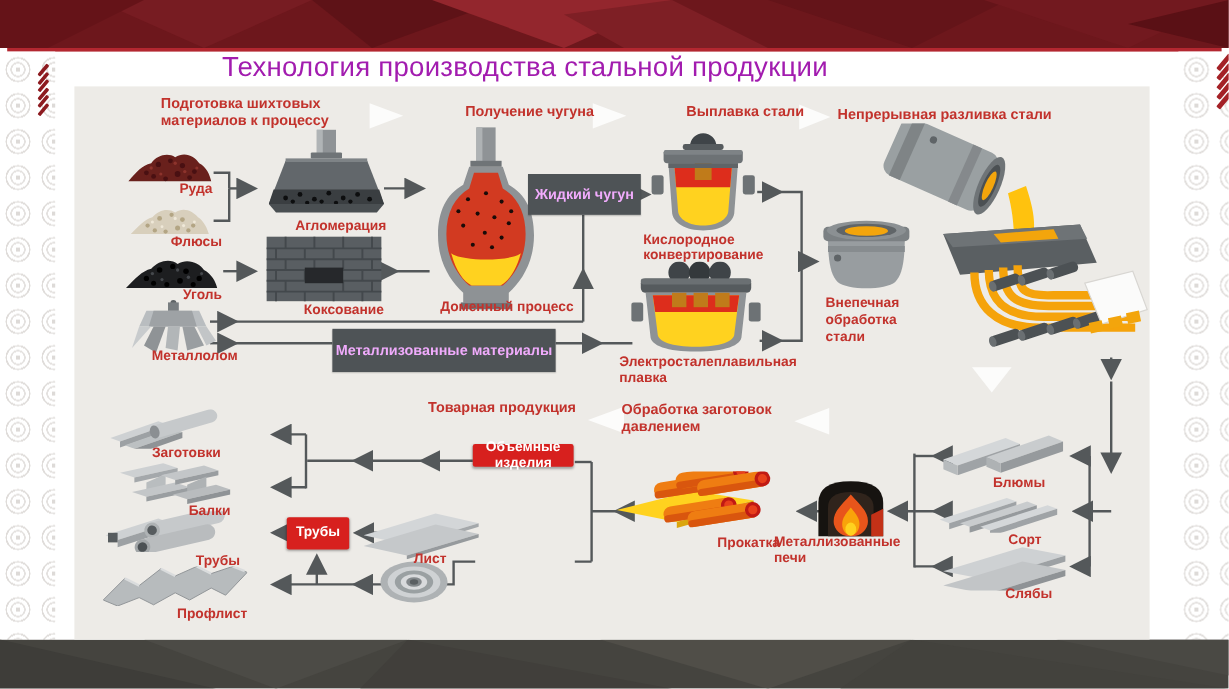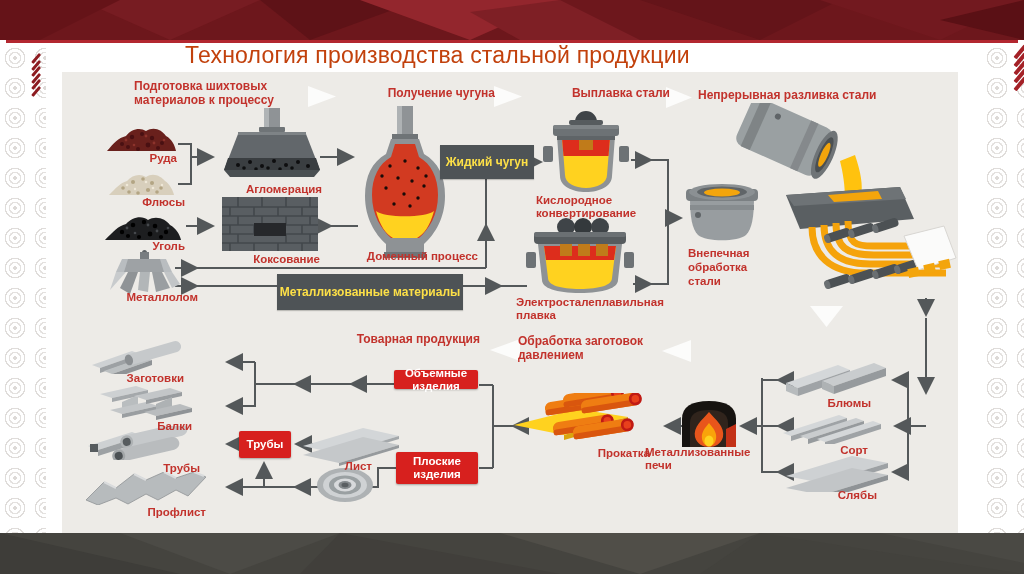--- a/index.html
+++ b/index.html
@@ -12,28 +12,28 @@
       radial-gradient(closest-side,transparent 60%,rgba(150,140,132,.30) 61% 69%,transparent 70%),
       radial-gradient(closest-side,transparent 32%,rgba(150,140,132,.26) 33% 42%,transparent 43%),
       radial-gradient(circle 2px at 15px 15px,rgba(150,140,132,.32) 0 2px,transparent 2px);
     background-size:30px 30px;}
   .pat-left{left:0;width:46px;}
   .pat-right{left:982px;width:42px;}
   .dash{position:absolute;transform:rotate(-50deg);border-radius:1px;}
   .dash.l{width:12px;height:2.6px;background:#8d1b20;}
   .dash.r{width:16px;height:3.5px;background:#a42127;}
   .panel{position:absolute;left:62px;top:72px;width:896px;height:461px;background:#edebe7;}
-  .title{position:absolute;left:185px;top:42px;font-size:23px;color:#c2410c;letter-spacing:.2px;}
+  .title{position:absolute;left:185px;top:42px;font-size:23px;color:#a21caf;letter-spacing:.2px;}
   .connectors{position:absolute;left:0;top:0;}
   .icon{position:absolute;}
   .lbl{position:absolute;color:#c2322c;font-weight:bold;font-size:11.5px;line-height:13px;text-align:right;}
   .hdr{font-size:12px;line-height:13.5px;}
   .tl{text-align:left;}
   .nw{white-space:nowrap;}
-  .dark-box{position:absolute;background:#4e5356;color:#fde047;font-weight:bold;font-size:12px;line-height:14px;
+  .dark-box{position:absolute;background:#4e5356;color:#f0abfc;font-weight:bold;font-size:12px;line-height:14px;
     display:flex;align-items:center;justify-content:center;text-align:right;box-shadow:0 1px 1px rgba(0,0,0,.2);}
   .red-box{position:absolute;background:#d7201e;color:#fff;font-weight:bold;font-size:11.5px;line-height:13px;
     display:flex;align-items:center;justify-content:center;text-align:center;border-radius:2px;box-shadow:0 1px 2px rgba(0,0,0,.3);}
 </style>
 </head>
 <body>
 
 <div class="slide">
 
   <svg class="band" style="top:0" width="1024" height="40">
@@ -598,21 +598,20 @@
   </div>
 
   <div class="dark-box" style="left:440px;top:145px;width:94px;height:34px">Жидкий чугун</div>
 
   <div class="dark-box" style="left:277px;top:274px;width:186px;height:36px">Металлизованные материалы</div>
 
   <div class="red-box" style="left:394px;top:370px;width:84px;height:19px">Объемные изделия</div>
 
   <div class="red-box" style="left:239px;top:431px;width:52px;height:27px">Трубы</div>
 
-  <div class="red-box" style="left:396px;top:452px;width:82px;height:32px">Плоские изделия</div>
 
   <div class="lbl hdr tl" style="left:134px;top:80px;width:175px">Подготовка шихтовых материалов к процессу</div>
   <div class="lbl hdr nw" style="left:350px;top:87px;width:145px">Получение чугуна</div>
   <div class="lbl hdr nw" style="left:530px;top:87px;width:140px">Выплавка стали</div>
   <div class="lbl hdr tl nw" style="left:698px;top:89px;width:215px">Непрерывная разливка стали</div>
 
   <div class="lbl" style="left:105px;top:152px;width:72px">Руда</div>
   <div class="lbl" style="left:97px;top:196px;width:88px">Флюсы</div>
   <div class="lbl" style="left:100px;top:240px;width:85px">Уголь</div>
   <div class="lbl" style="left:93px;top:291px;width:105px">Металлолом</div>

